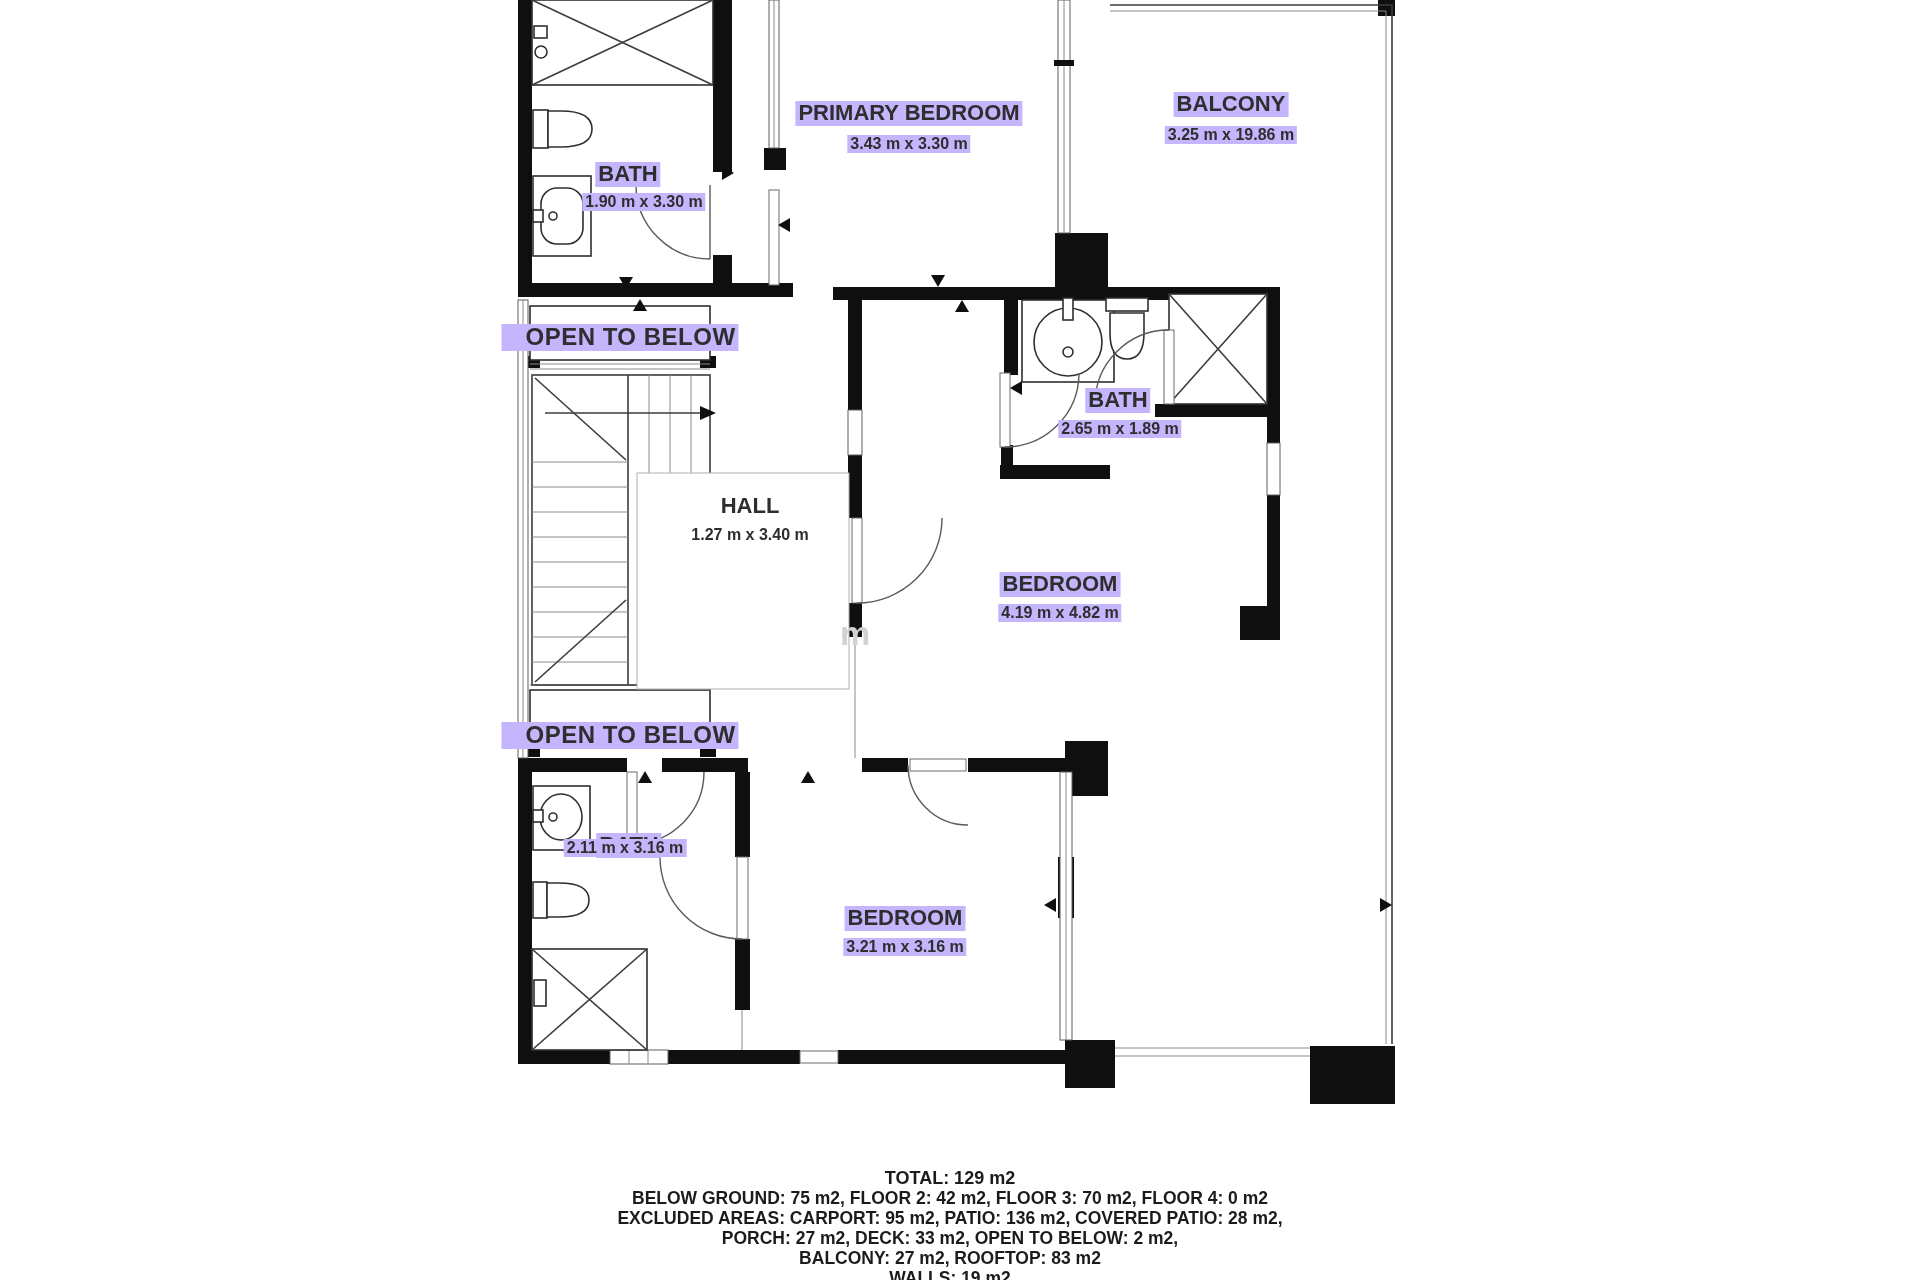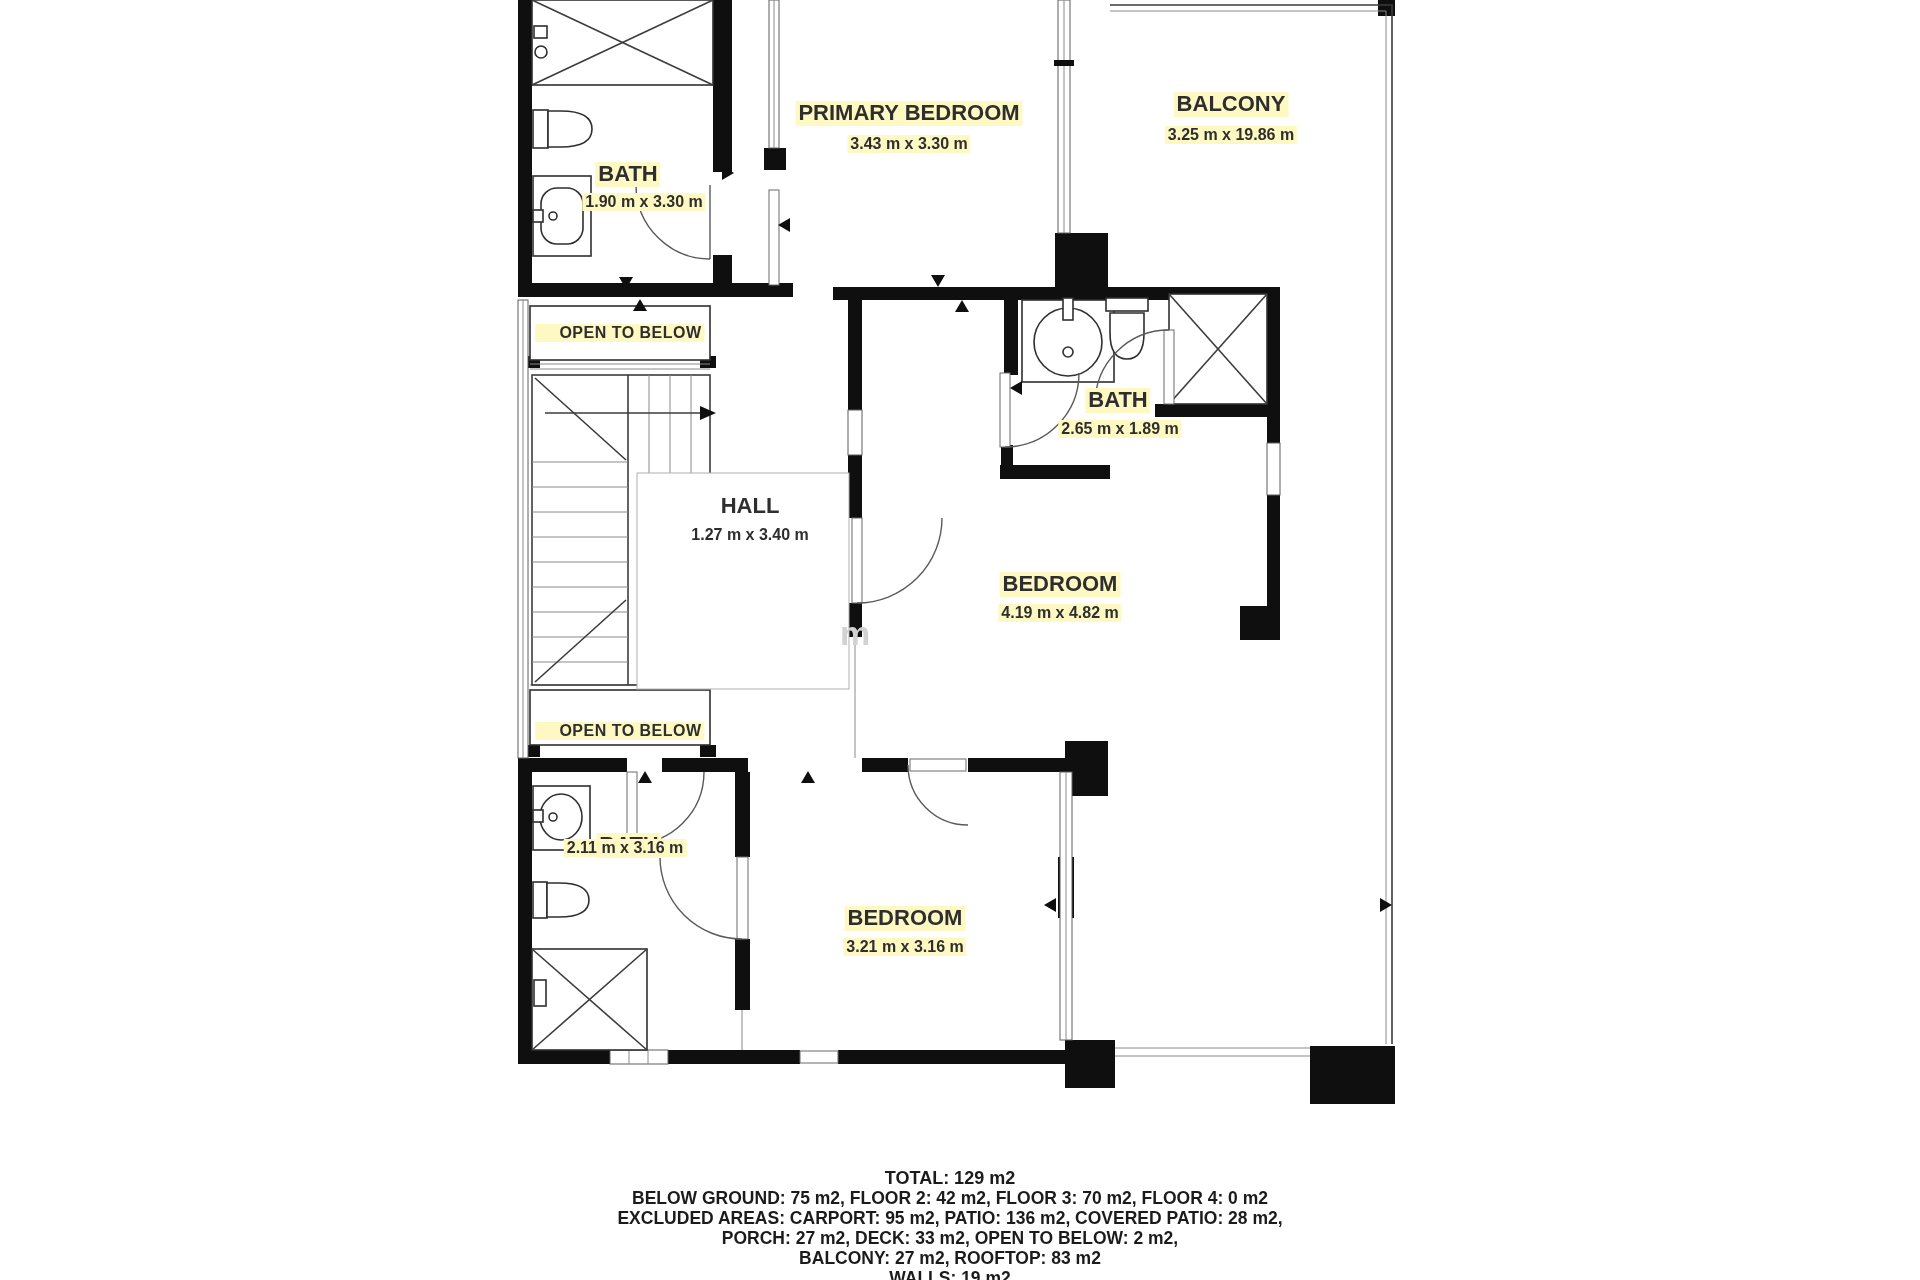--- a/index.html
+++ b/index.html
@@ -1,23 +1,23 @@
 <!DOCTYPE html>
 <html><head>
 <meta charset="utf-8">
 <style>
   html,body{margin:0;padding:0;background:#ffffff;}
   #stage{position:relative;width:1920px;height:1280px;background:#ffffff;overflow:hidden;
          font-family:"Liberation Sans", sans-serif;}
   #plan-svg{position:absolute;left:0;top:0;}
   .lbl{position:absolute;transform:translateX(-50%);white-space:nowrap;font-weight:bold;
-       color:#2e2e2e;background:#fef9c3;padding:0 3px;line-height:1.12;}
+       color:#2e2e2e;background:#c4b5fd;padding:0 3px;line-height:1.12;}
   .room-name{font-size:22px;}
   .room-dims{font-size:16px;}
-  .otb-label{font-size:16px;letter-spacing:.5px;padding-left:24px;}
+  .otb-label{font-size:24px;letter-spacing:.5px;padding-left:24px;}
   .watermark{position:absolute;font-size:34px;font-weight:bold;color:#d2d2d2;background:transparent;}
   #summary{position:absolute;left:950px;top:1168px;transform:translateX(-50%);
            text-align:center;font-size:17.5px;line-height:20px;font-weight:bold;color:#1b1b1b;
            white-space:nowrap;}
   #summary .total{font-size:18px;}
   
   .wall{fill:#0f0f0f;stroke:none;}
   .thin{stroke:#3c3c3c;stroke-width:1.6;fill:none;}
   .lite{stroke:#8a8a8a;stroke-width:1;fill:none;}
   .fixture{stroke:#2f2f2f;stroke-width:1.6;fill:#ffffff;}

